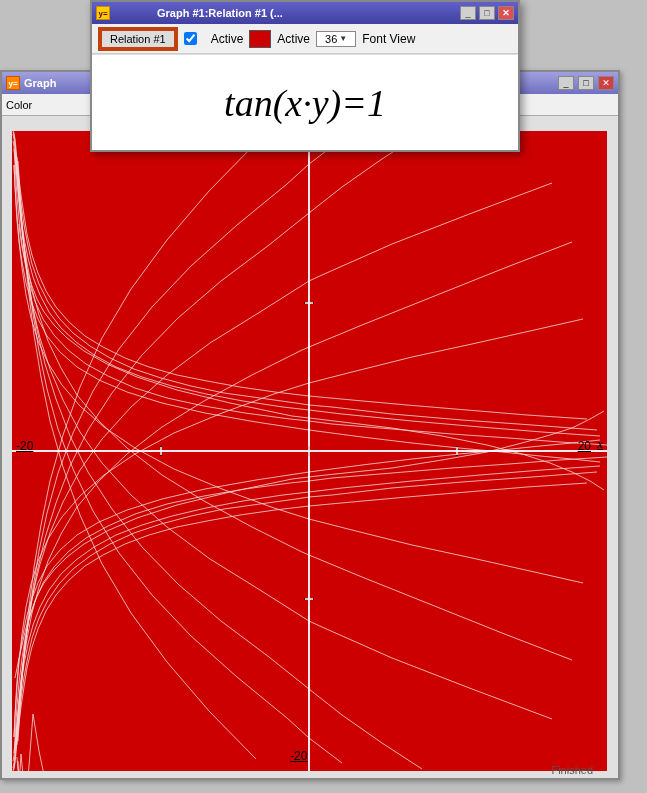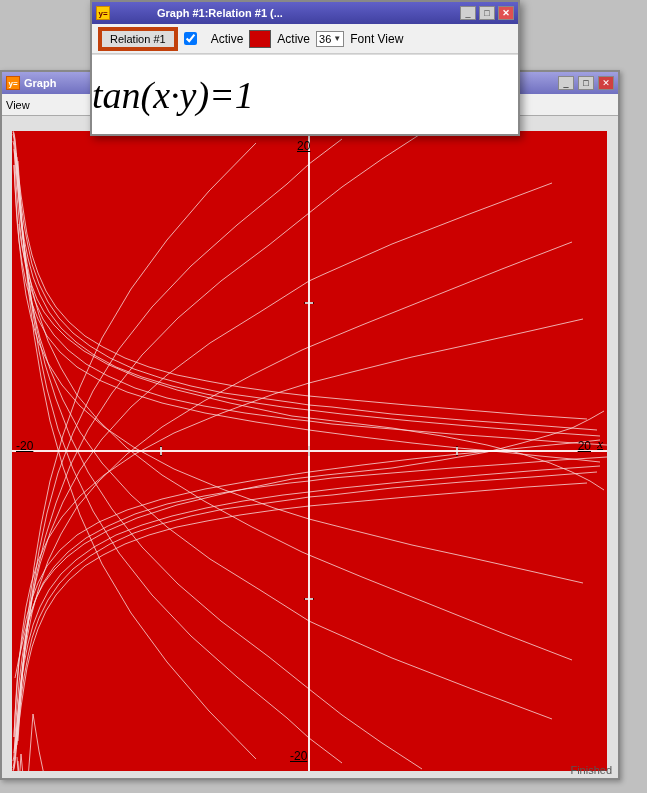--- a/index.html
+++ b/index.html
@@ -177,40 +177,40 @@
       width: 22px;
       height: 18px;
       background: #cc0000;
       border: 1px solid #555;
       cursor: pointer;
     }
 
     .select-box {
       border: 1px solid #888;
       background: white;
-      padding: 1px 2px;
+      padding: 1px 8px;
       font-size: 11px;
       display: flex;
       align-items: center;
       gap: 2px;
       cursor: pointer;
     }
 
     .select-arrow {
       font-size: 8px;
       color: #333;
     }
 
     .formula-area {
-      height: 80px;
+      height: 96px;
       background: white;
       border-top: 1px solid #ddd;
       display: flex;
       align-items: center;
-      justify-content: flex-start;
+      justify-content: center;
       font-size: 36px;
       font-style: italic;
     }
 
     .formula-text {
       font-family: 'Times New Roman', serif;
       font-size: 38px;
       font-style: italic;
     }
 
@@ -266,40 +266,40 @@
       bottom: 8px;
       left: 278px;
       font-size: 12px;
       font-style: normal;
       font-family: Arial;
     }
 
     .status-bar {
       position: absolute;
       bottom: 0;
-      right: 2px;
+      right: 21px;
       font-size: 11px;
       color: #555;
       padding: 2px 4px;
       margin-left: 36px;
     }
   </style>
 </head>
 <body>
 
 <div class="bg-window">
   <div class="bg-window-titlebar">
     <div class="bg-window-icon" style="width:14px;height:14px;background:#ff8800;border:1px solid #cc5500;font-size:8px;color:white;display:flex;align-items:center;justify-content:center;font-weight:bold;">y=</div>
     <span class="bg-window-title">Graph</span>
     <div class="bg-window-btn">_</div>
     <div class="bg-window-btn">□</div>
     <div class="bg-window-btn" style="background:#d04040;color:white;">✕</div>
   </div>
   <div class="bg-window-menu">
-    <span>View</span>
+    <span>Color</span>
   </div>
   <div class="bg-window-content">
     <div class="graph-area">
 
       <svg class="graph-svg" viewBox="0 0 595 640" xmlns="http://www.w3.org/2000/svg">
 
         <line x1="297" y1="0" x2="297" y2="640" stroke="white" stroke-width="1.5" opacity="0.9"></line>
         <line x1="0" y1="320" x2="595" y2="320" stroke="white" stroke-width="1.5" opacity="0.9"></line>
 
         <defs>

